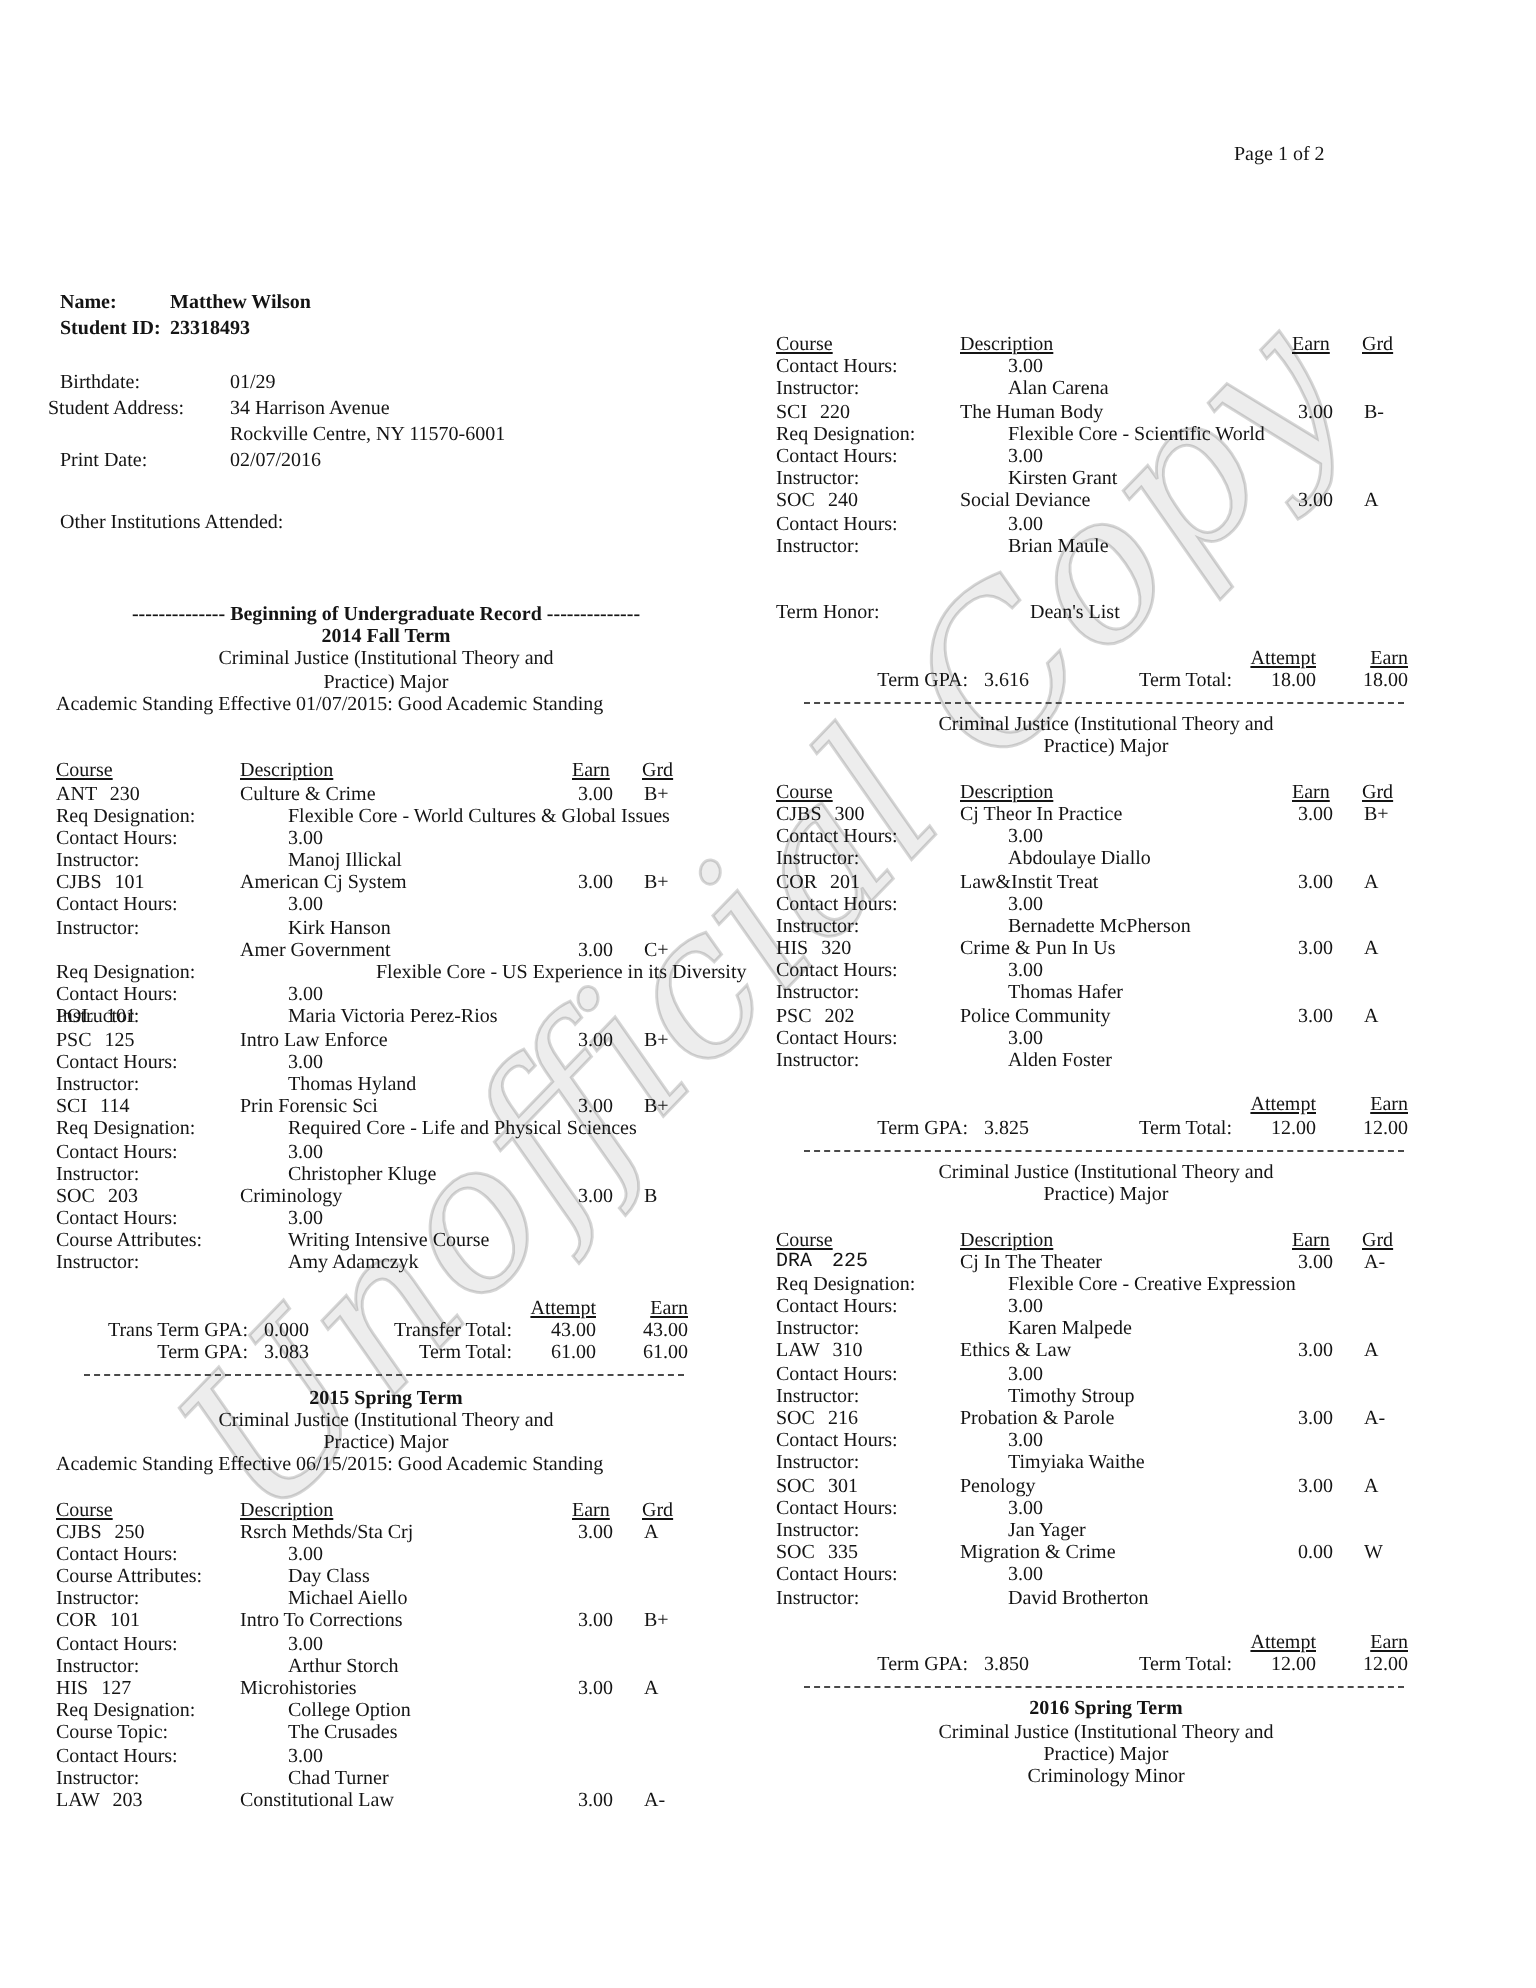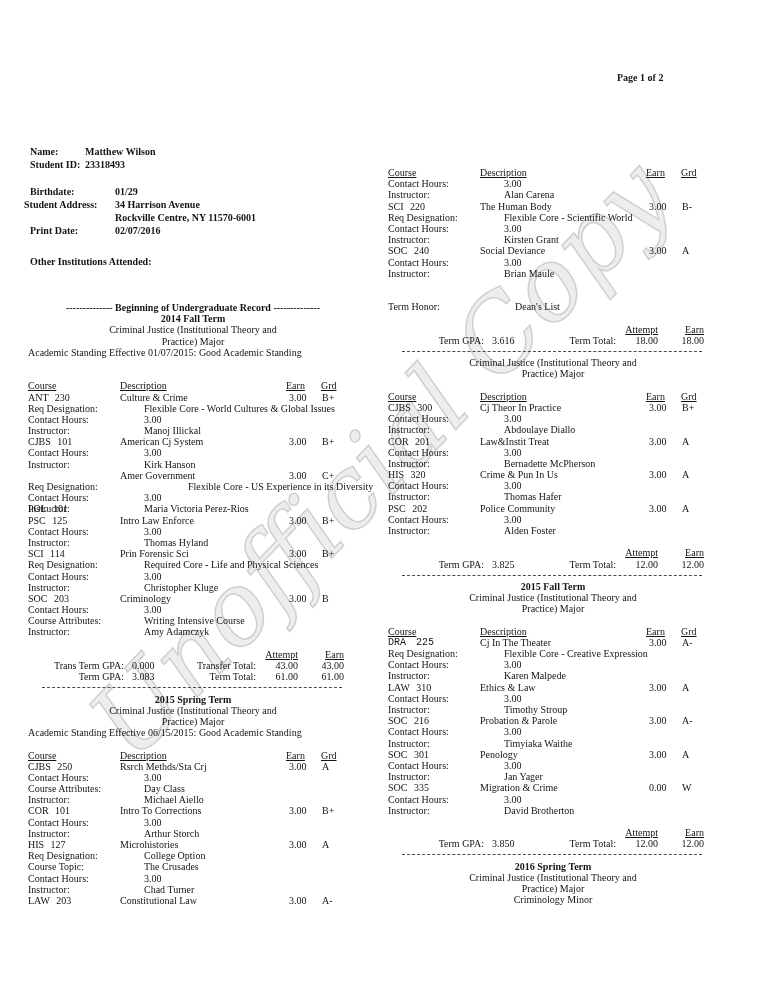--- a/index.html
+++ b/index.html
@@ -1,18 +1,18 @@
 <!DOCTYPE html>
 <html><head>
 <meta charset="utf-8">
 <style>
   html,body{margin:0;padding:0;background:#ffffff;}
   .page{position:relative;width:768px;height:994px;background:#fff;overflow:hidden;
         font-family:"Liberation Serif","DejaVu Serif",serif;font-size:10px;color:#141414;}
-  .abs{position:absolute;white-space:nowrap;font-weight:bold;}
+  .abs{position:absolute;white-space:nowrap;}
   .b{font-weight:bold;}
   .u{text-decoration:underline;}
   .title{position:absolute;left:0;right:0;top:96px;text-align:center;font-weight:bold;font-size:12.5px;}
   .col{position:absolute;width:330px;}
   .ln{position:relative;height:11.2px;}
   .seg{position:absolute;top:0;white-space:nowrap;}
   .ctr{left:0;right:0;text-align:center;}
   .ra{text-align:right;}
   .ws{word-spacing:4px;}
   .sepline{position:absolute;left:14px;width:300px;top:5px;border-top:1px dashed #4a4a4a;}
@@ -421,23 +421,20 @@
         <span class="seg ra" style="left: 0px; width: 96px;">Term GPA:</span>
         <span class="seg" style="left: 104px;">3.825</span>
         <span class="seg ra" style="left: 120px; width: 108px;">Term Total:</span>
         <span class="seg ra" style="left: 205px; width: 65px;">12.00</span>
         <span class="seg ra" style="left: 272px; width: 44px;">12.00</span>
       </div>
       <div class="ln">
         <div class="sepline"></div>
       </div>
       <div class="ln">
-        <span class="seg ctr b">2015 Fall Term</span>
-      </div>
-      <div class="ln">
         <span class="seg ctr">Criminal Justice (Institutional Theory and</span>
       </div>
       <div class="ln">
         <span class="seg ctr">Practice) Major</span>
       </div>
       <div class="ln"></div>
       <div class="ln">
         <span class="seg u" style="left: 0px;">Course</span>
         <span class="seg u" style="left: 92px;">Description</span>
         <span class="seg u" style="left: 258px;">Earn</span>

